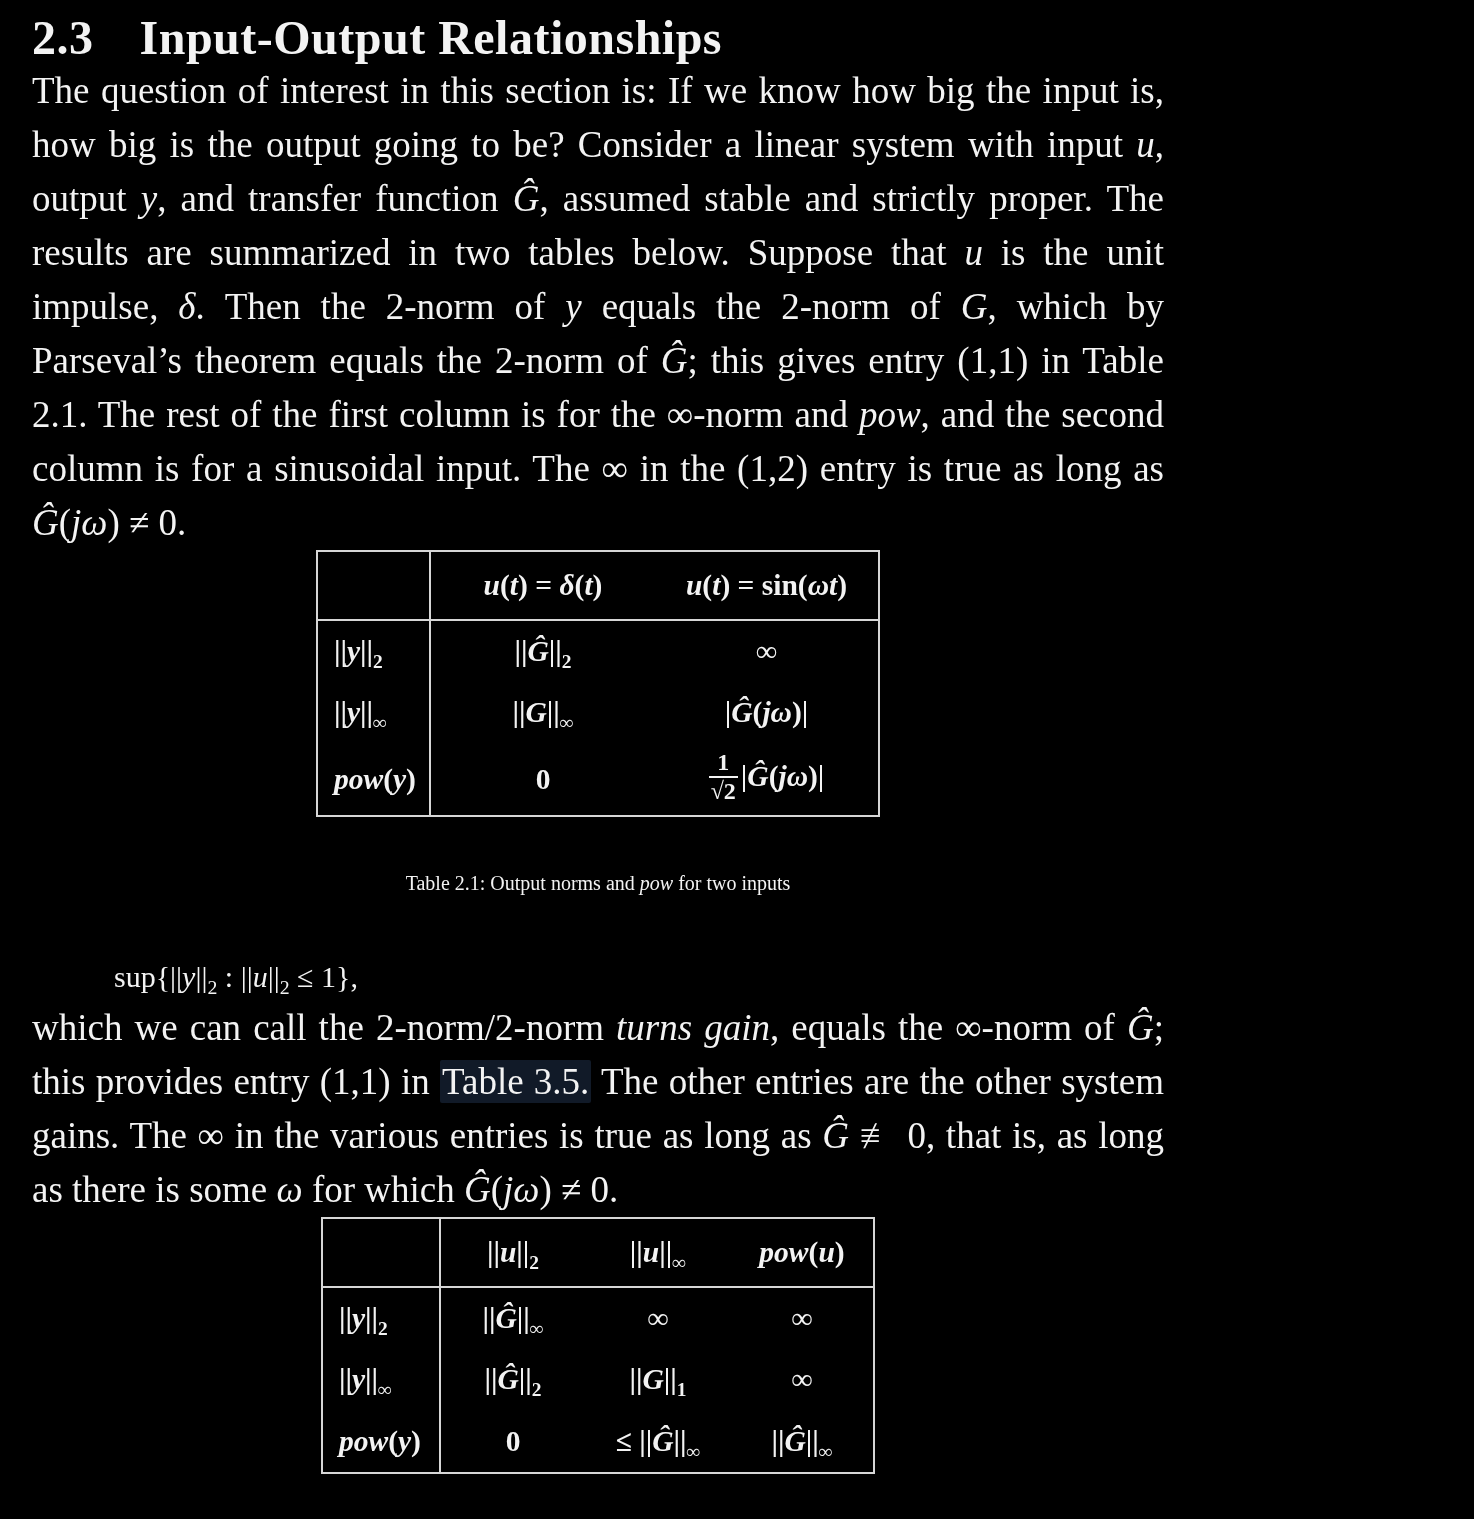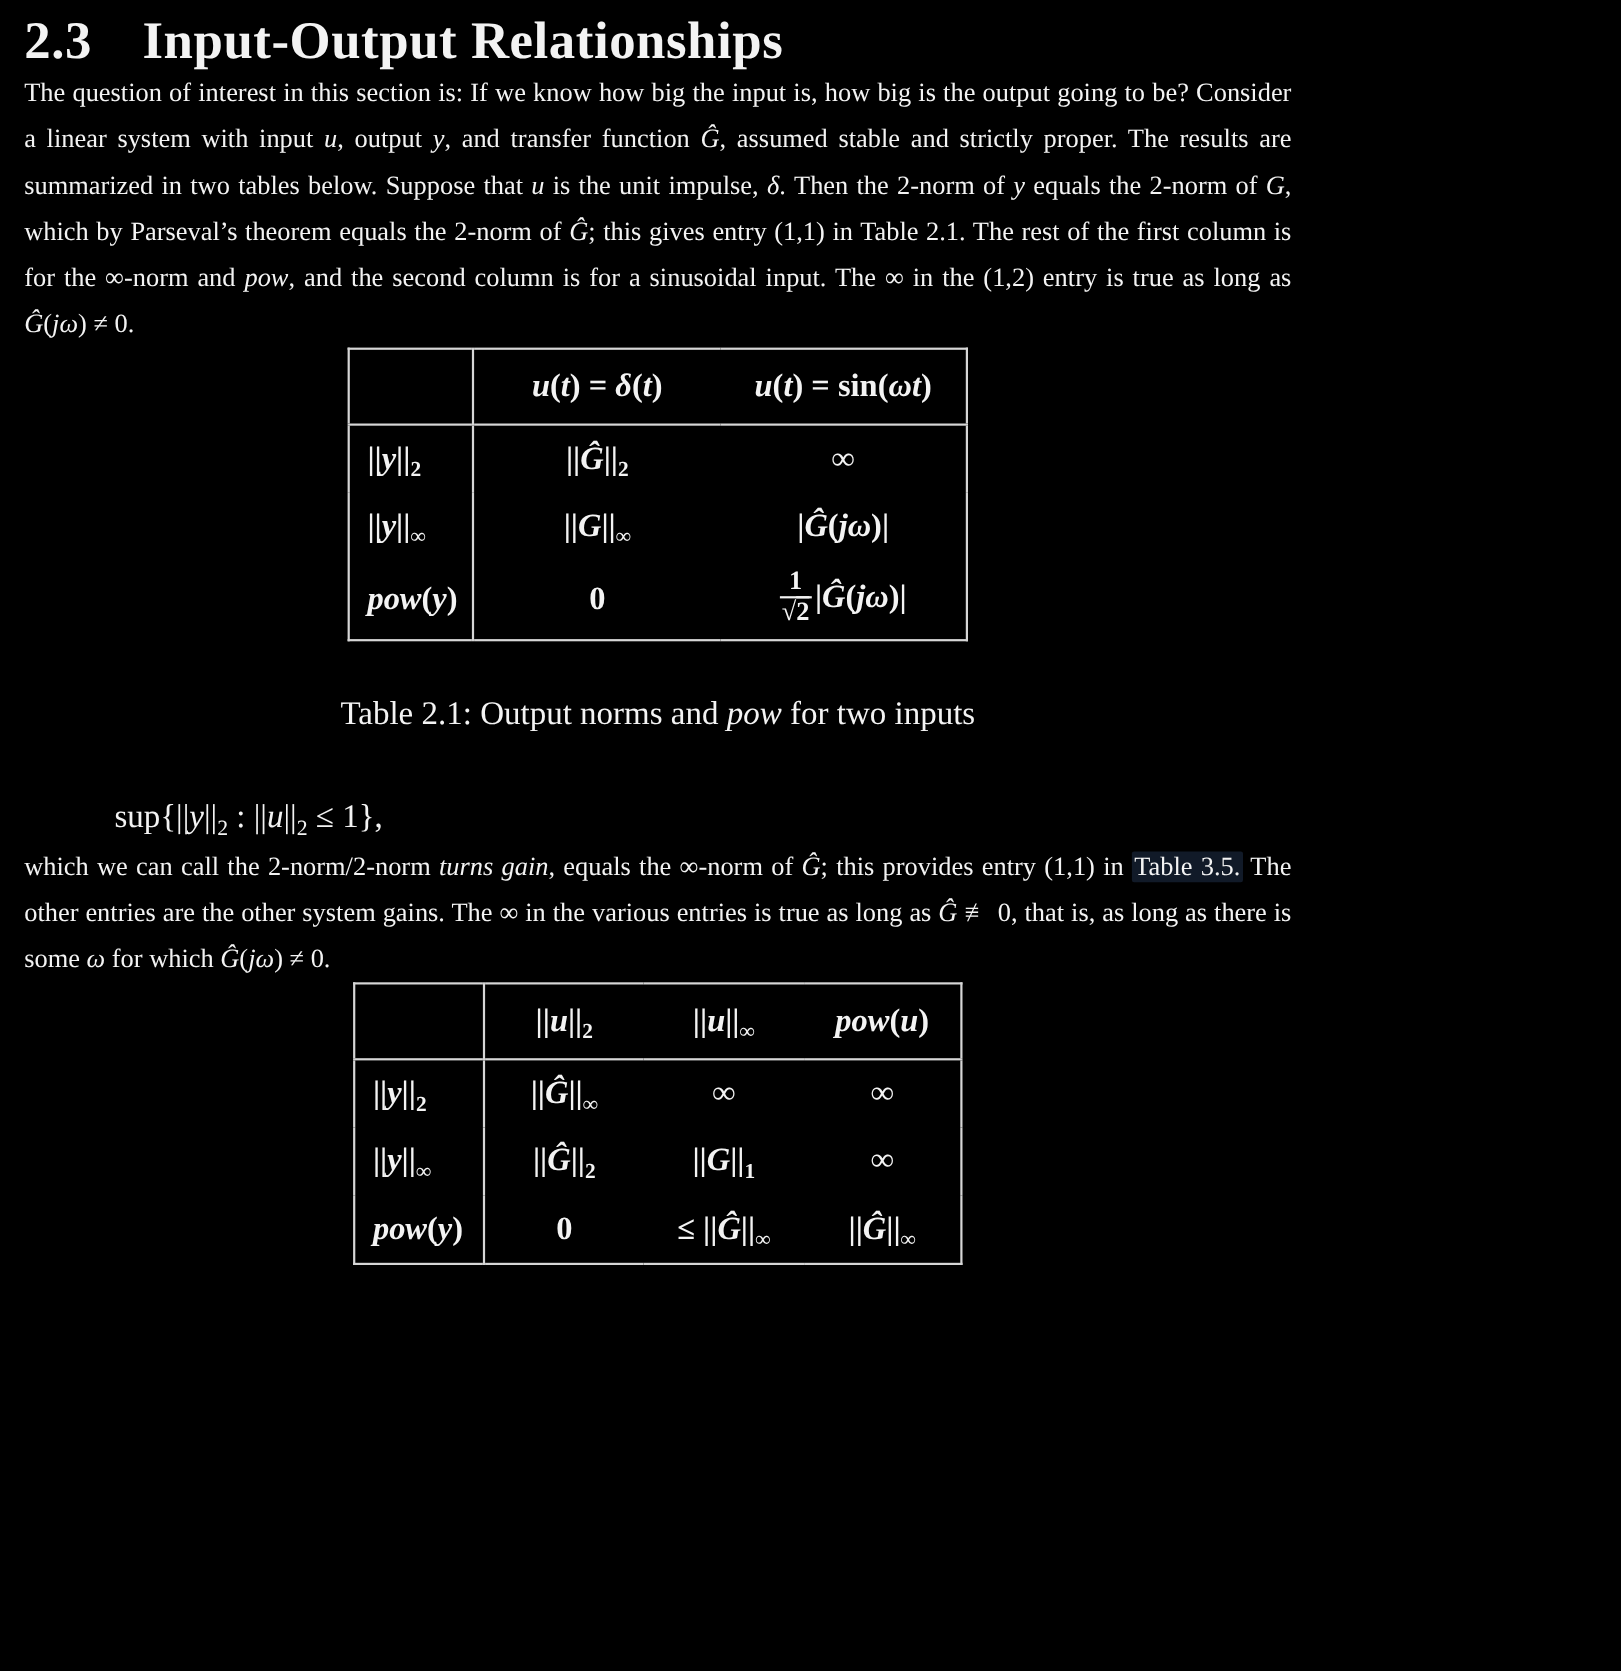--- a/index.html
+++ b/index.html
@@ -14,35 +14,35 @@
     width: 1474px;
     height: 1519px;
     background: var(--background);
     color: var(--text);
     font-family: "Liberation Serif", "DejaVu Serif", serif;
     overflow: hidden;
   }
   .page {
     width: 1196px;
     height: 1519px;
-    padding: 0 22px;
+    padding: 0 32px;
   }
   h1.section-heading {
     margin: 0;
     padding-top: 12px;
     font-size: 48px;
     line-height: 1.08;
     font-weight: 700;
     letter-spacing: 0.5px;
   }
   h1 .sec-num { margin-right: 46px; }
   p.body-par {
     margin: 0;
-    font-size: 24px;
-    line-height: 42px;
+    font-size: 37px;
+    line-height: 54px;
     text-align: justify;
   }
   .p1 { margin-top: 36px; }
   .p2 { margin-top: 30px; text-indent: 54px; }
   .p3 { margin-top: 24px; }
   .equation {
     margin-top: 50px;
     padding-left: 82px;
     font-size: 30px;
     line-height: 48px;
@@ -79,21 +79,21 @@
   .t1 thead th:nth-child(2) { width: 225px; }
   .t1 thead th:nth-child(3) { width: 224px; }
   .t2 { margin-top: 30px; border-radius: 21px; }
   .t2 .lbl { width: 118px; }
   .t2 thead th:nth-child(2) { width: 145px; }
   .t2 thead th:nth-child(3) { width: 146px; }
   .t2 thead th:nth-child(4) { width: 143px; }
   .table-caption {
     margin-top: 46px;
     text-align: center;
-    font-size: 30px;
+    font-size: 20px;
     line-height: 40px;
   }
   .caption-2 { margin-top: 38px; }
 
   .frac {
     display: inline-flex;
     flex-direction: column;
     align-items: center;
     vertical-align: middle;
     font-size: 24px;

